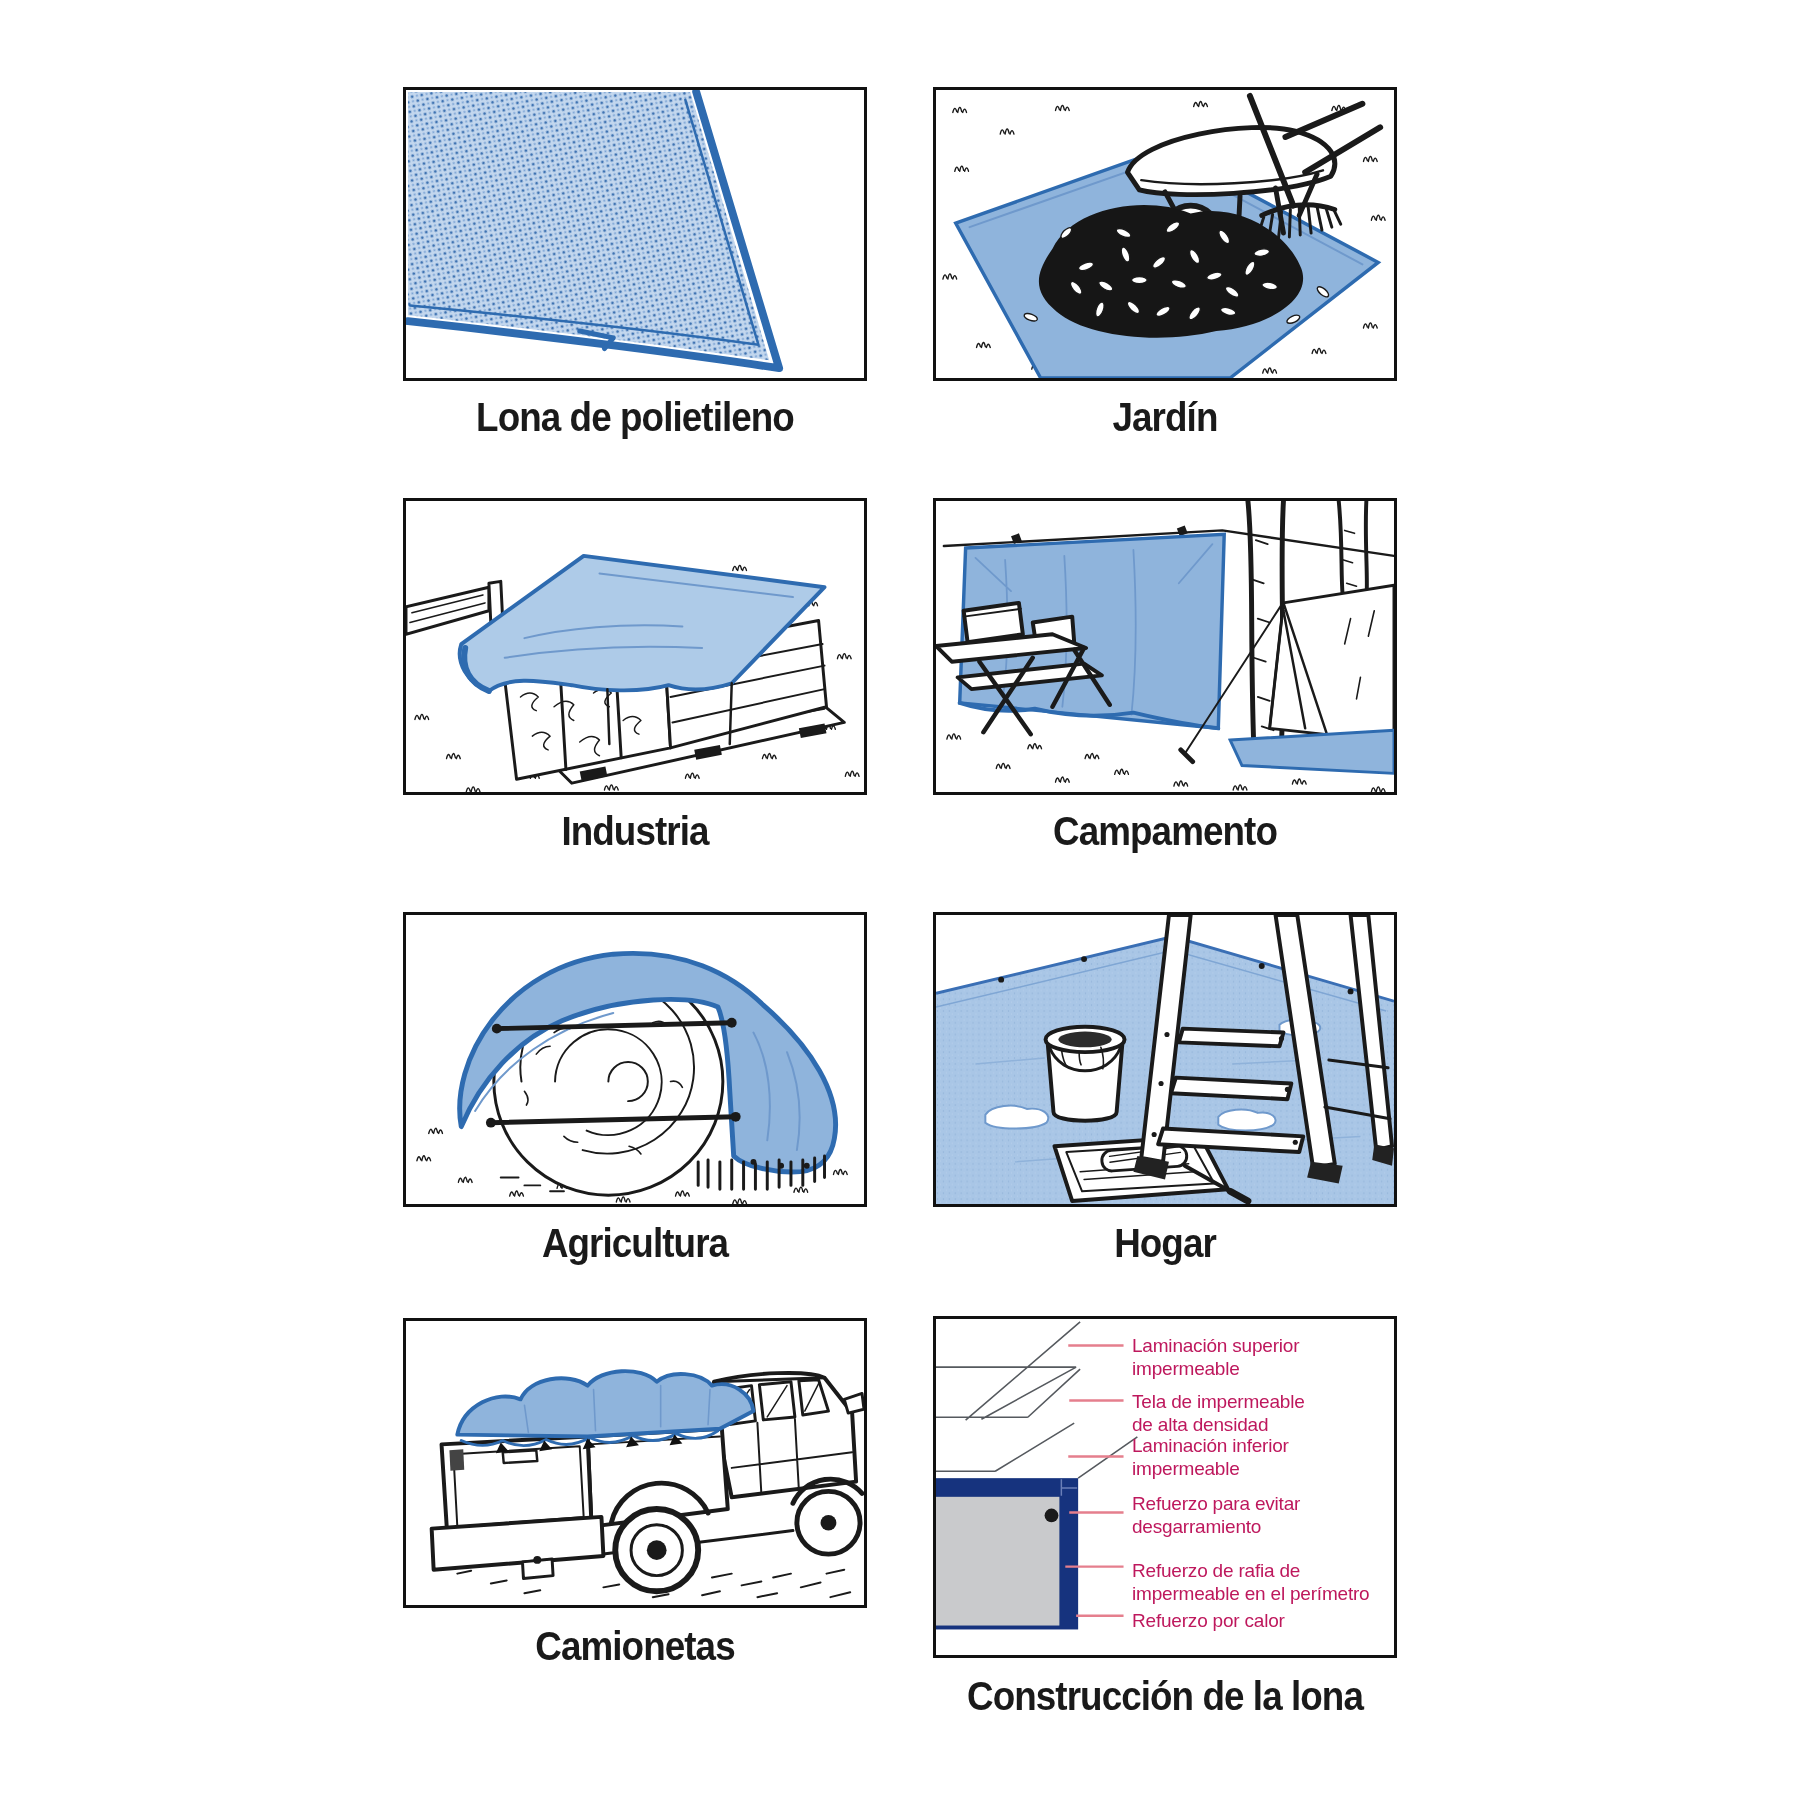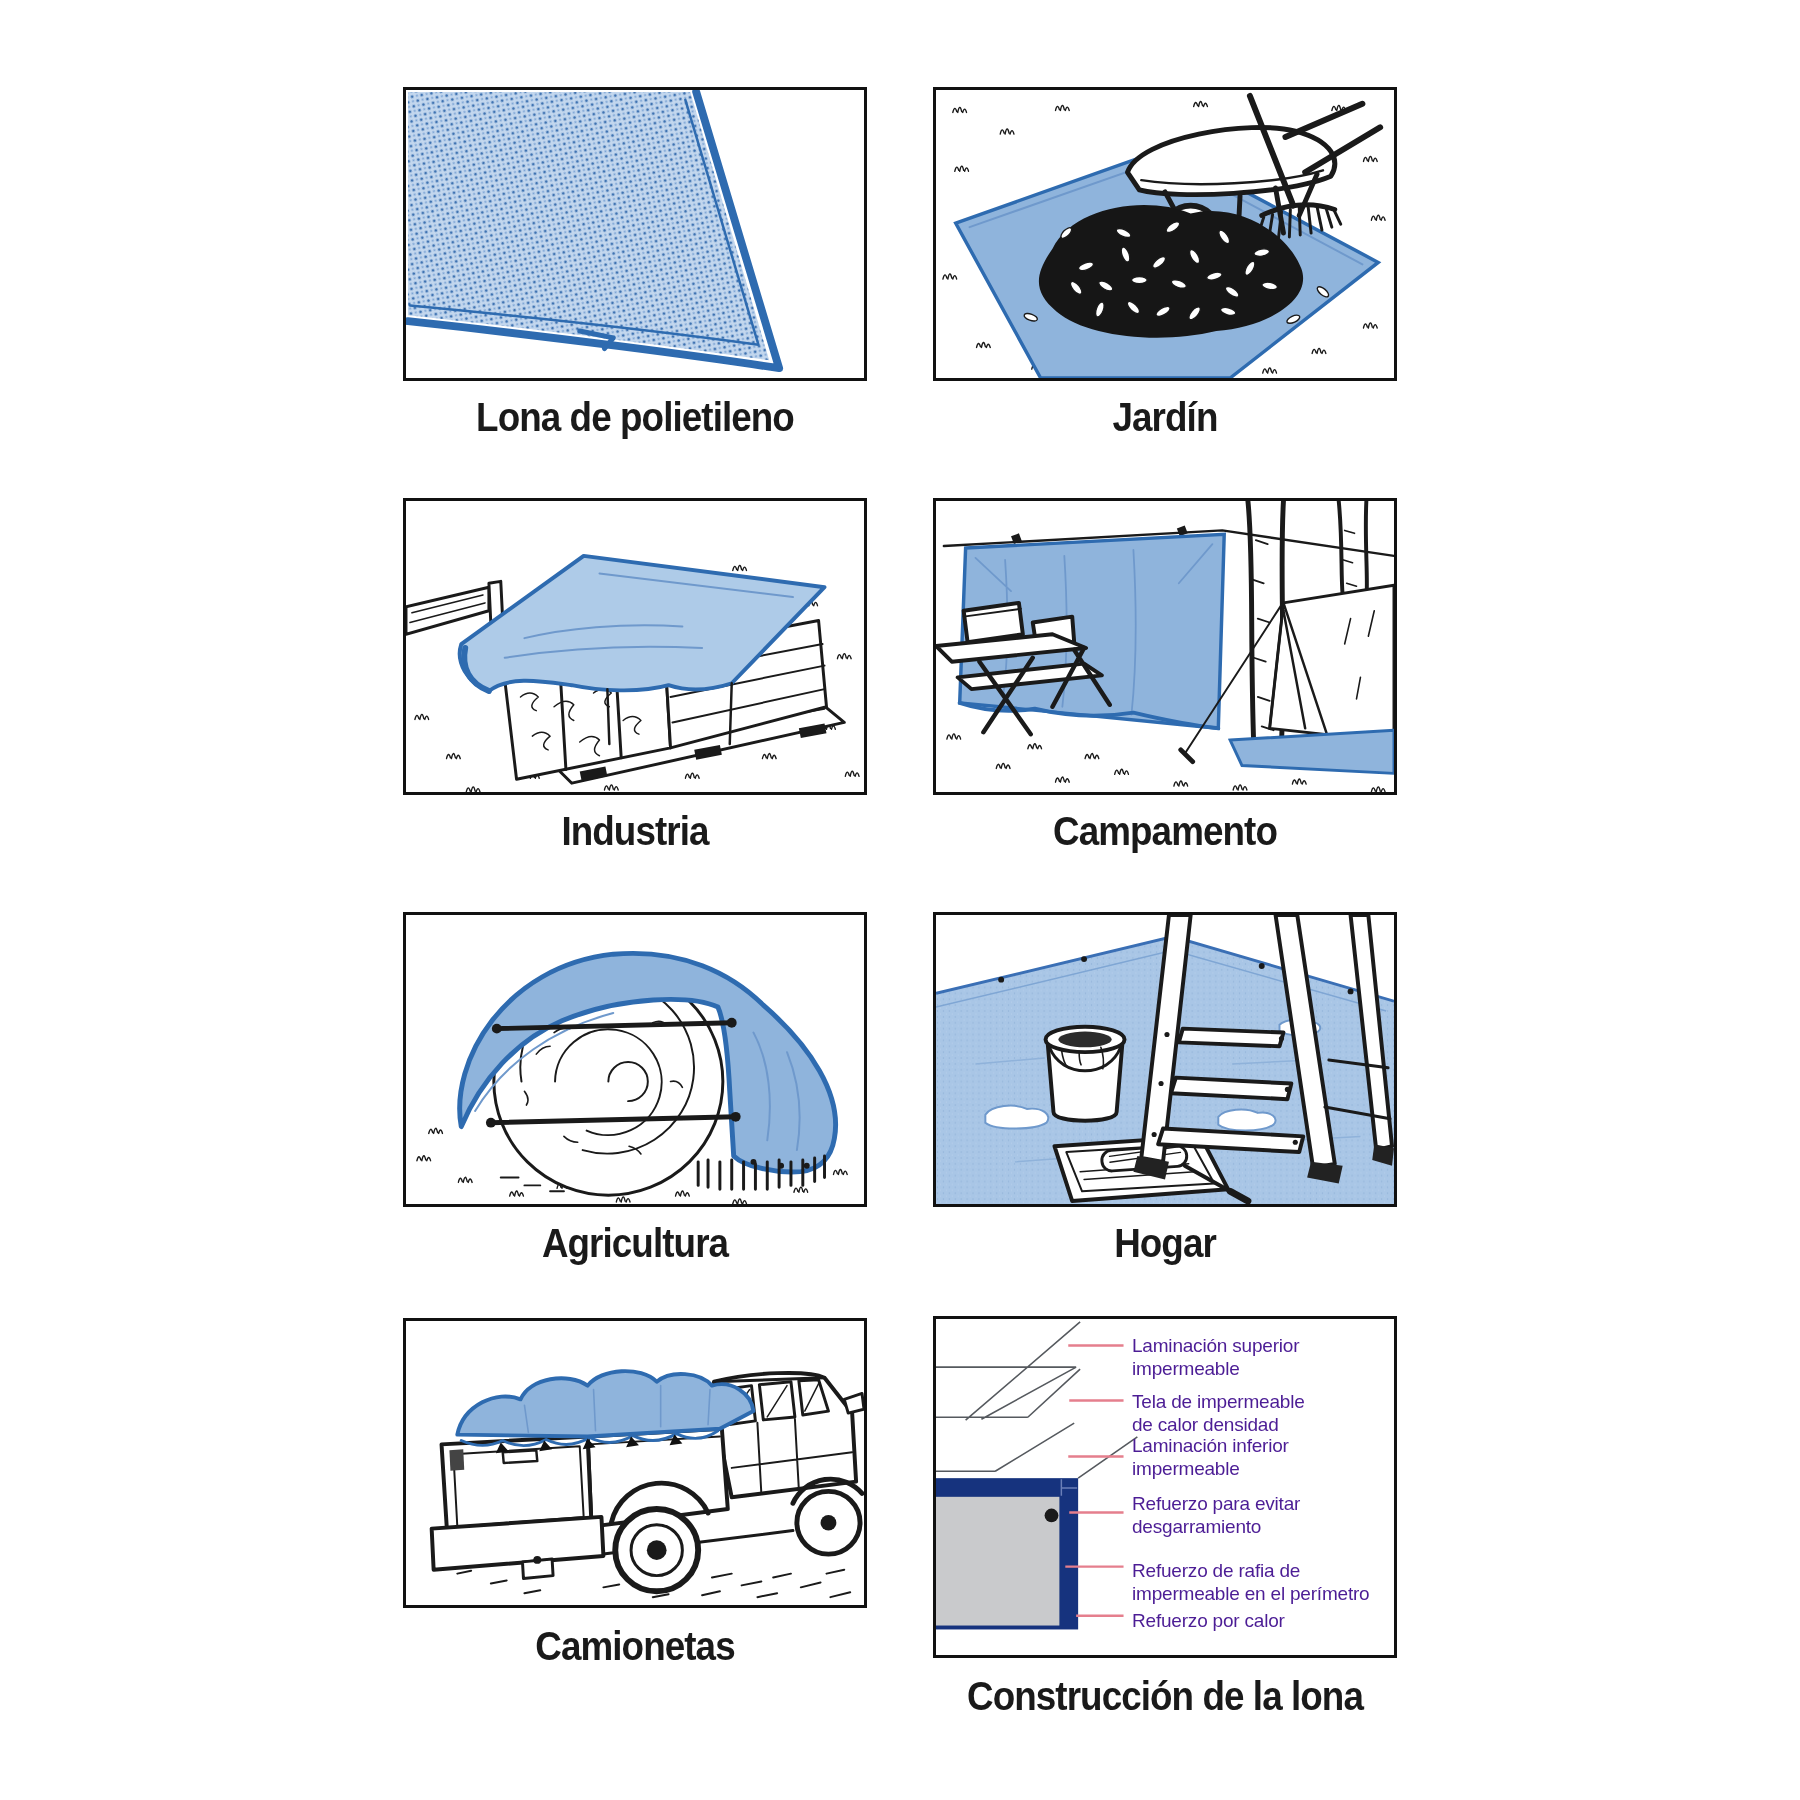--- a/index.html
+++ b/index.html
@@ -22,21 +22,21 @@
   .te{stroke:var(--tarp-edge);fill:none;stroke-linecap:round;stroke-linejoin:round}
   .tm{fill:var(--tarp-mid)}
   .tl{fill:var(--tarp-light)}
   .tf{stroke:var(--tarp-fold);fill:none;stroke-linecap:round}
   .nv{fill:var(--navy)}
   .gy{fill:var(--swatch-gray)}
   .ld{stroke:var(--leader-red);fill:none}
   .sh{stroke:var(--sheet-line);fill:none}
   
   .clabel{position:absolute;left:196px;width:264px;font-size:19px;line-height:22.5px;
-          color:#4c1d95;letter-spacing:-.2px;}
+          color:#be185d;letter-spacing:-.2px;}
   .clabel span{display:block;}
 </style>
 </head>
 <body>
 
 <svg width="0" height="0" style="position:absolute" aria-hidden="true">
   <defs>
     <pattern id="weave" width="7" height="7" patternUnits="userSpaceOnUse" patternTransform="rotate(35)">
       <rect width="7" height="7" fill="#c3d7ee"></rect>
       <circle cx="2" cy="2" r="1.5" fill="#3f73b2"></circle>
@@ -397,21 +397,21 @@
         <g>
           <path class="ld" stroke-width="2.4" d="M134,27 H190 M135,83 H190 M134,140 H190 M135,197 H190 M131,252 H190 M142,302 H190"></path>
         </g>
       </svg>
       <div class="clabel" style="top:16px">
         <span>Laminación superior</span>
           <span>impermeable</span>
       </div>
       <div class="clabel" style="top:72px">
         <span>Tela de impermeable</span>
-          <span>de calor densidad</span>
+          <span>de alta densidad</span>
       </div>
       <div class="clabel" style="top:116px">
         <span>Laminación inferior</span>
           <span>impermeable</span>
       </div>
       <div class="clabel" style="top:174px">
         <span>Refuerzo para evitar</span>
           <span>desgarramiento</span>
       </div>
       <div class="clabel" style="top:241px">

